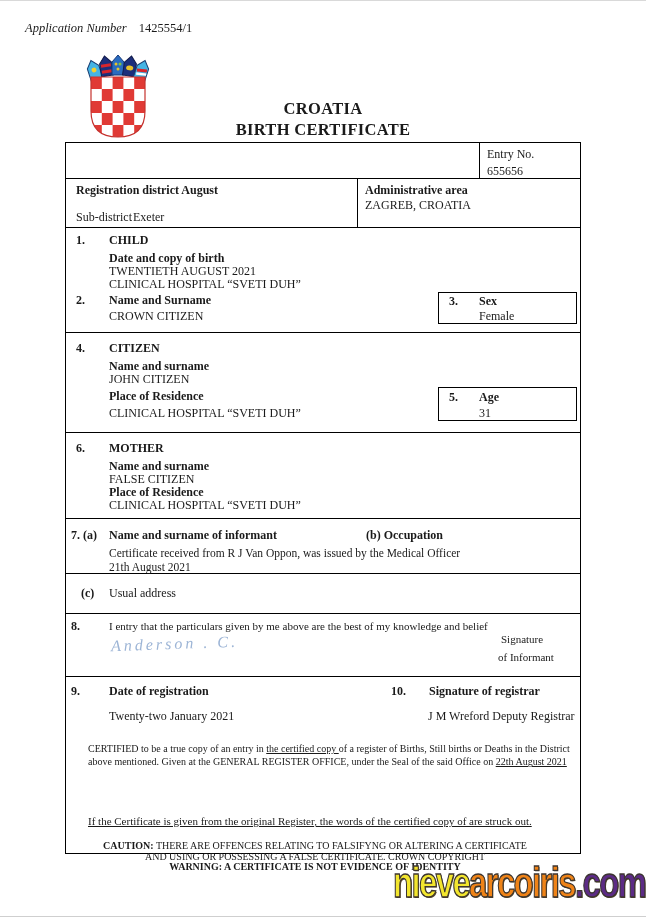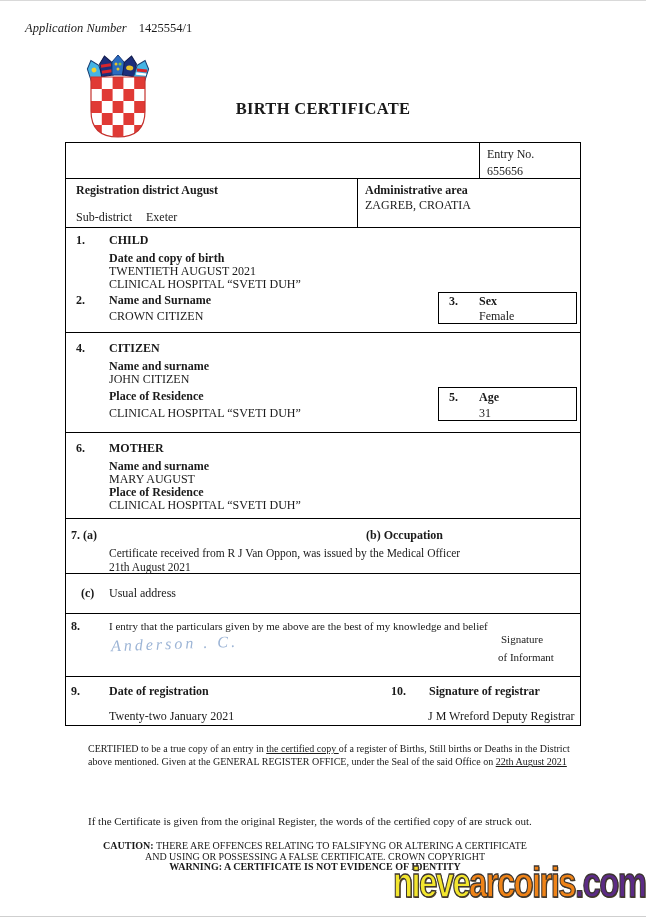--- a/index.html
+++ b/index.html
@@ -17,34 +17,34 @@
   .fs10{font-size:11px;}
   .u{text-decoration:underline;}
 
   
   .app-line{left:25px;top:20px;font-size:12.5px;}
   .app-line .val{margin-left:12px;font-style:normal;margin-top:48px;}
   .doc-title{left:0;top:97px;width:646px;text-align:center;font-weight:bold;
     font-size:16.5px;line-height:21px;letter-spacing:.3px;white-space:nowrap;}
 
   
-  .cert-table{position:absolute;left:65px;top:141px;width:516px;height:584px;
+  .cert-table{position:absolute;left:65px;top:141px;width:516px;height:712px;
     border:1px solid #000;box-sizing:border-box;}
   .hline{position:absolute;left:0;width:100%;height:0;border-top:1px solid #000;}
   .vline{position:absolute;width:0;border-left:1px solid #000;}
   .inner-box{position:absolute;border:1px solid #000;box-sizing:border-box;background:#fff;}
 
   
   .signature{left:45px;top:492px;font-size:16px;font-style:italic;
     color:#9db5d6;letter-spacing:3px;transform:rotate(-2deg);}
 
   
   .note1{left:103px;top:734px;width:462px;font-size:11.5px;line-height:1.32;white-space:normal;}
   .certified{left:88px;top:741px;width:492px;font-size:10px;line-height:1.34;white-space:normal;}
-  .strike-note{left:88px;top:814px;font-size:11px;}
+  .strike-note{left:88px;top:814px;font-size:11px;text-decoration:underline;}
   .caution{left:65px;top:840px;width:500px;text-align:center;font-size:10px;line-height:10.5px;white-space:normal;}
 
   
   .watermark{right:1px;top:861px;font-family:"Liberation Sans",sans-serif;
     font-weight:bold;font-size:42px;letter-spacing:-2px;line-height:42px;
     transform:scale(0.78,1.02);transform-origin:100% 50%;
     -webkit-text-stroke:1.3px #3c3530;
     text-shadow:1px 1px 0 #5a4a2a;}
   .wm-1{color:#f3e62e;}
   .wm-2{color:#ef8317;}
@@ -96,20 +96,21 @@
       <path d="M0,7 L6,0 L12,7 V20 H0 Z" fill="#45b4e4" stroke="#1b3f73" stroke-width="1"></path>
       <rect x="1" y="9" width="10" height="3" fill="#d8252c" transform="rotate(-12 6 10)"></rect>
       <rect x="1" y="13" width="10" height="2.4" fill="#ffffff" transform="rotate(-12 6 12)"></rect>
     </g>
 
     <rect x="5" y="24" width="54" height="60" fill="url(#cb)" clip-path="url(#shieldClip)"></rect>
     <path d="M5,24 H59 V58 Q59,84 32,84 Q5,84 5,58 Z" fill="none" stroke="#c5322e" stroke-width="1.2"></path>
   </svg>
 
   <div class="abs doc-title">
+    <div>CROATIA</div>
     <div>BIRTH CERTIFICATE</div>
   </div>
 
   <div class="cert-table">
 
     <div class="hline" style="top:35px"></div>
     <div class="vline" style="left:413px;top:0;height:35px"></div>
     <div class="hline" style="top:84px"></div>
     <div class="vline" style="left:291px;top:35px;height:49px"></div>
     <div class="hline" style="top:189px"></div>
@@ -117,21 +118,21 @@
     <div class="hline" style="top:375px"></div>
     <div class="hline" style="top:430px"></div>
     <div class="hline" style="top:470px"></div>
     <div class="hline" style="top:533px"></div>
 
     <div class="abs fs12" style="left:421px;top:4px">Entry No.</div>
     <div class="abs fs12" style="left:421px;top:21px">655656</div>
 
     <div class="abs fs12 b" style="left:10px;top:40px">Registration district August</div>
     <div class="abs fs12" style="left:10px;top:67px">
-      <span>Sub-district</span><span style="margin-left:14px">Exeter</span>
+      <span>Sub-district</span><span style="margin-left:1px">Exeter</span>
     </div>
     <div class="abs fs12 b" style="left:299px;top:40px">Administrative area</div>
     <div class="abs fs12" style="left:299px;top:55px">ZAGREB, CROATIA</div>
 
     <div class="abs fs12 b" style="left:10px;top:90px">1.</div>
     <div class="abs fs12 b" style="left:43px;top:90px">CHILD</div>
     <div class="abs fs12 b" style="left:43px;top:108px">Date and copy of birth</div>
     <div class="abs fs12" style="left:43px;top:121px">TWENTIETH AUGUST 2021</div>
     <div class="abs fs12" style="left:43px;top:134px">CLINICAL HOSPITAL “SVETI DUH”</div>
 
@@ -152,25 +153,26 @@
     <div class="abs fs12" style="left:43px;top:263px">CLINICAL HOSPITAL “SVETI DUH”</div>
 
     <div class="inner-box" style="left:372px;top:244px;width:139px;height:34px"></div>
     <div class="abs fs12 b" style="left:383px;top:247px">5.</div>
     <div class="abs fs12 b" style="left:413px;top:247px">Age</div>
     <div class="abs fs12" style="left:413px;top:263px">31</div>
 
     <div class="abs fs12 b" style="left:10px;top:298px">6.</div>
     <div class="abs fs12 b" style="left:43px;top:298px">MOTHER</div>
     <div class="abs fs12 b" style="left:43px;top:316px">Name and surname</div>
-    <div class="abs fs12" style="left:43px;top:329px">MARY AUGUST</div>
+    <div class="abs fs12" style="left:43px;top:329px">FALSE CITIZEN</div>
     <div class="abs fs12 b" style="left:43px;top:342px">Place of Residence</div>
     <div class="abs fs12" style="left:43px;top:355px">CLINICAL HOSPITAL “SVETI DUH”</div>
 
     <div class="abs fs12 b" style="left:5px;top:385px">7. (a)</div>
+    <div class="abs fs12 b" style="left:43px;top:385px">Name and surname of informant</div>
     <div class="abs fs12 b" style="left:300px;top:385px">(b) Occupation</div>
     <div class="abs fs11" style="left:43px;top:404px">Certificate received from R J Van Oppon, was issued by the Medical Officer</div>
     <div class="abs fs11" style="left:43px;top:418px">21th August 2021</div>
 
     <div class="abs fs12 b" style="left:15px;top:443px">(c)</div>
     <div class="abs fs12" style="left:43px;top:443px">Usual address</div>
 
     <div class="abs fs12 b" style="left:5px;top:476px">8.</div>
     <div class="abs fs10" style="left:43px;top:477px">I entry that the particulars given by me above are the best of my knowledge and belief</div>
     <div class="abs signature">Anderson . C.</div>

